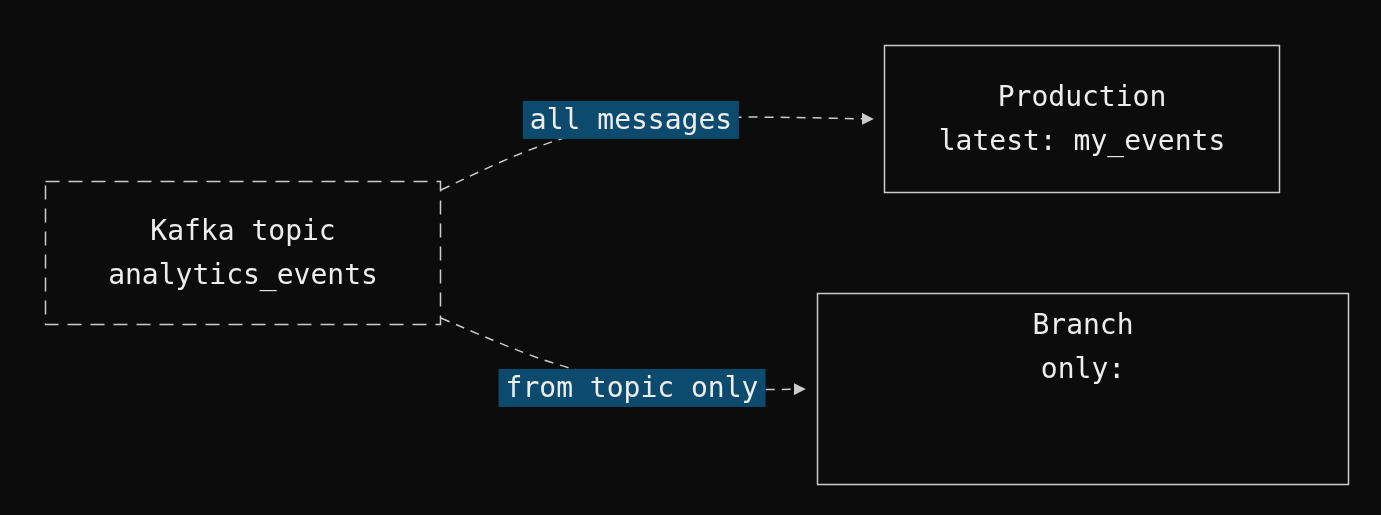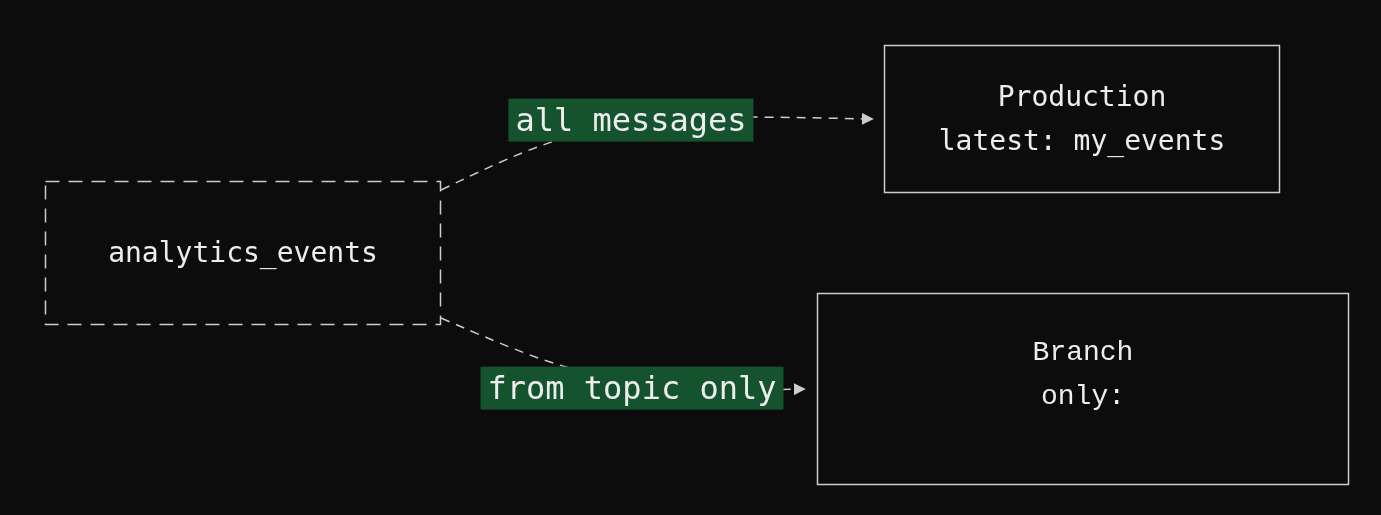--- a/index.html
+++ b/index.html
@@ -19,27 +19,27 @@
     flex-direction: column;
     align-items: center;
     justify-content: center;
     text-align: center;
     font-size: 28px;
     line-height: 44px;
     white-space: nowrap;
   }
   #node-topic      { left: 45px;  top: 181px; width: 396px; height: 144px; }
   #node-production { left: 884px; top: 45px;  width: 396px; height: 148px; }
-  #node-branch     { left: 817px; top: 304px; width: 532px; height: 141px; font-family: Liberation Mono, monospace; }
+  #node-branch     { left: 817px; top: 276px; width: 532px; height: 141px; }
   .edge-label {
     position: absolute;
     transform: translate(-50%, -50%);
-    background: #14532d;
+    background: #0c4a6e;
     padding: 3px 7px;
-    font-size: 32px;
+    font-size: 28px;
     line-height: 1.15;
     white-space: nowrap;
   }
   #edge-label-1 { left: 631px; top: 120px; }
   #edge-label-2 { left: 632px; top: 388px; }
 </style>
 </head>
 <body>
 
 <div class="canvas">
@@ -53,20 +53,21 @@
 
     <rect x="45.5" y="181.5" width="395" height="143" fill="none" stroke="#cccccc" stroke-width="1.5" stroke-dasharray="14 9"></rect>
     <rect x="884.5" y="45.5" width="395" height="147" fill="none" stroke="#cccccc" stroke-width="1.5"></rect>
     <rect x="817.5" y="293.5" width="531" height="191" fill="none" stroke="#cccccc" stroke-width="1.5"></rect>
 
     <path d="M441,190 C520,152 565,131 645,122 C720,114 800,118 872,119" fill="none" stroke="#cccccc" stroke-width="1.5" stroke-dasharray="9 7" marker-end="url(#arrow)"></path>
     <path d="M441,318 C520,352 565,373 645,383 C705,391 755,390 804,389" fill="none" stroke="#cccccc" stroke-width="1.5" stroke-dasharray="9 7" marker-end="url(#arrow)"></path>
   </svg>
 
   <div class="node" id="node-topic">
+    <div>Kafka topic</div>
     <div>analytics_events</div>
   </div>
 
   <div class="node" id="node-production">
     <div>Production</div>
     <div>latest: my_events</div>
   </div>
 
   <div class="node" id="node-branch">
     <div>Branch</div>

